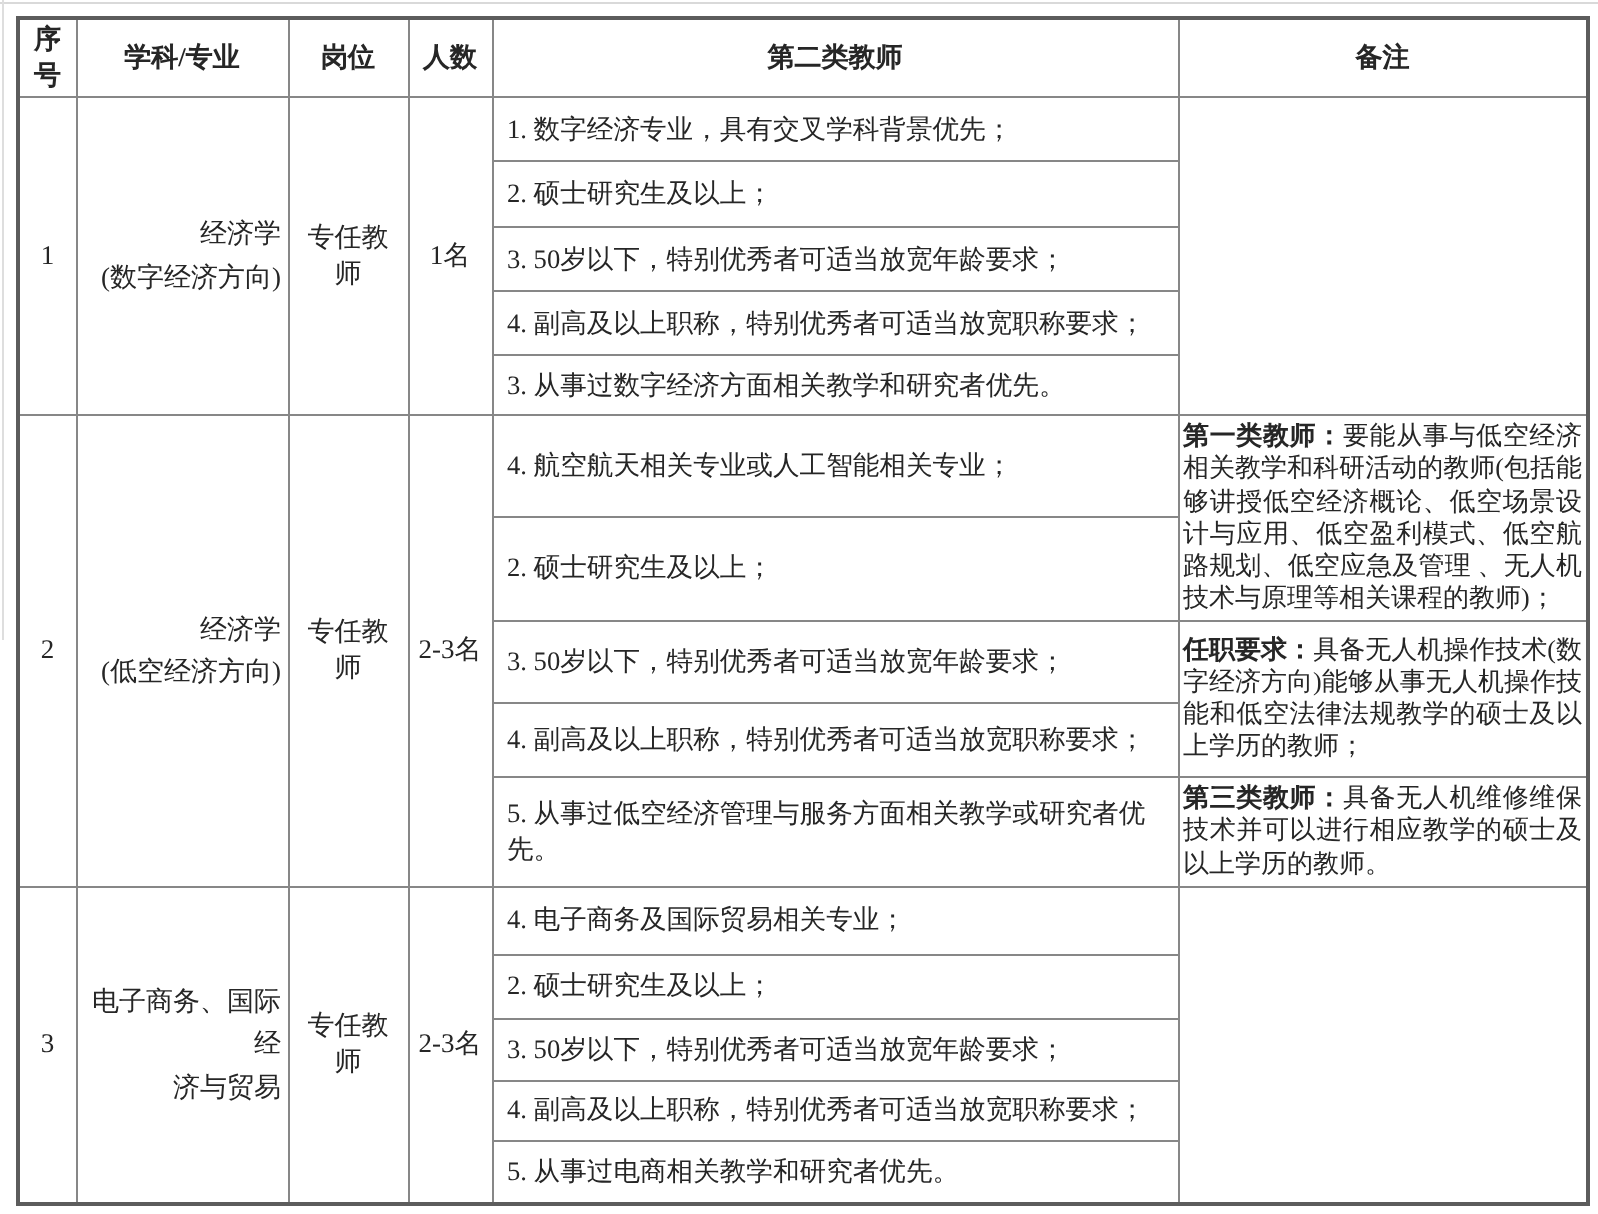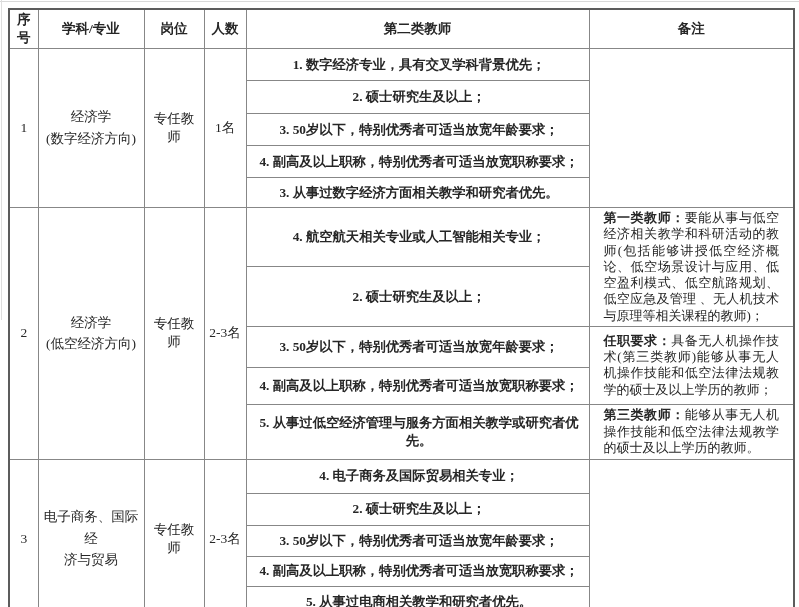--- a/index.html
+++ b/index.html
@@ -18,23 +18,23 @@
   }
   td,th{
     border:1px solid #878787;
     overflow:hidden;
     vertical-align:middle;
     font-size:13.5px;
     padding:1px 3px;
   }
   th{font-weight:bold;text-align:center;}
   .c-no,.c-pos,.c-count{text-align:center;}
-  .c-subject{text-align:center;white-space:pre-line;line-height:1.6;}
-  .c-req{text-align:center;padding:2px 4px 2px 7px;font-size:13.3px;font-weight:bold;}
-  .c-notes{padding:2px 14px;vertical-align:middle;}
+  .c-subject{text-align:right;white-space:pre-line;line-height:1.6;}
+  .c-req{text-align:left;padding:2px 4px 2px 7px;font-size:13.3px;}
+  .c-notes{padding:2px 2px;vertical-align:middle;}
   .note{font-size:13px;line-height:1.25;text-align:justify;}
   .note b{font-weight:bold;}
   
   .hdr{height:30px;}
   .s1r1{height:32px}.s1r2{height:33px}.s1r3{height:32px}.s1r4{height:32px}.s1r5{height:30px}
   .s2r1{height:50px}.s2r2{height:50px}.s2r3{height:41px}.s2r4{height:37px}.s2r5{height:55px}
   .s3r1{height:34px}.s3r2{height:32px}.s3r3{height:31px}.s3r4{height:30px}.s3r5{height:32px}
 </style>
 </head>
 <body>
@@ -95,30 +95,30 @@
     <td class="c-notes" rowspan="2">
       <div class="note"><b>第一类教师：</b><span>要能从事与低空经济相关教学和科研活动的教师(包括能够讲授低空经济概论、低空场景设计与应用、低空盈利模式、低空航路规划、低空应急及管理 、无人机技术与原理等相关课程的教师)；</span></div>
     </td>
   </tr>
   <tr class="s2r2">
     <td class="c-req">2. 硕士研究生及以上；</td>
   </tr>
   <tr class="s2r3">
     <td class="c-req">3. 50岁以下，特别优秀者可适当放宽年龄要求；</td>
     <td class="c-notes" rowspan="2">
-      <div class="note"><b>任职要求：</b><span>具备无人机操作技术(第三类教师)能够从事无人机操作技能和低空法律法规教学的硕士及以上学历的教师；</span></div>
+      <div class="note"><b>任职要求：</b><span>具备无人机操作技术(数字经济方向)能够从事无人机操作技能和低空法律法规教学的硕士及以上学历的教师；</span></div>
     </td>
   </tr>
   <tr class="s2r4">
     <td class="c-req">4. 副高及以上职称，特别优秀者可适当放宽职称要求；</td>
   </tr>
   <tr class="s2r5">
     <td class="c-req">5. 从事过低空经济管理与服务方面相关教学或研究者优先。</td>
     <td class="c-notes">
-      <div class="note"><b>第三类教师：</b><span>能够从事无人机操作技能和低空法律法规教学的硕士及以上学历的教师。</span></div>
+      <div class="note"><b>第三类教师：</b><span>具备无人机维修维保技术并可以进行相应教学的硕士及以上学历的教师。</span></div>
     </td>
   </tr>
 
   <tr class="s3r1">
     <td class="c-no" rowspan="5">3</td>
     <td class="c-subject" rowspan="5">电子商务、国际
 经
 济与贸易</td>
     <td class="c-pos" rowspan="5">专任教师</td>
     <td class="c-count" rowspan="5">2-3名</td>

